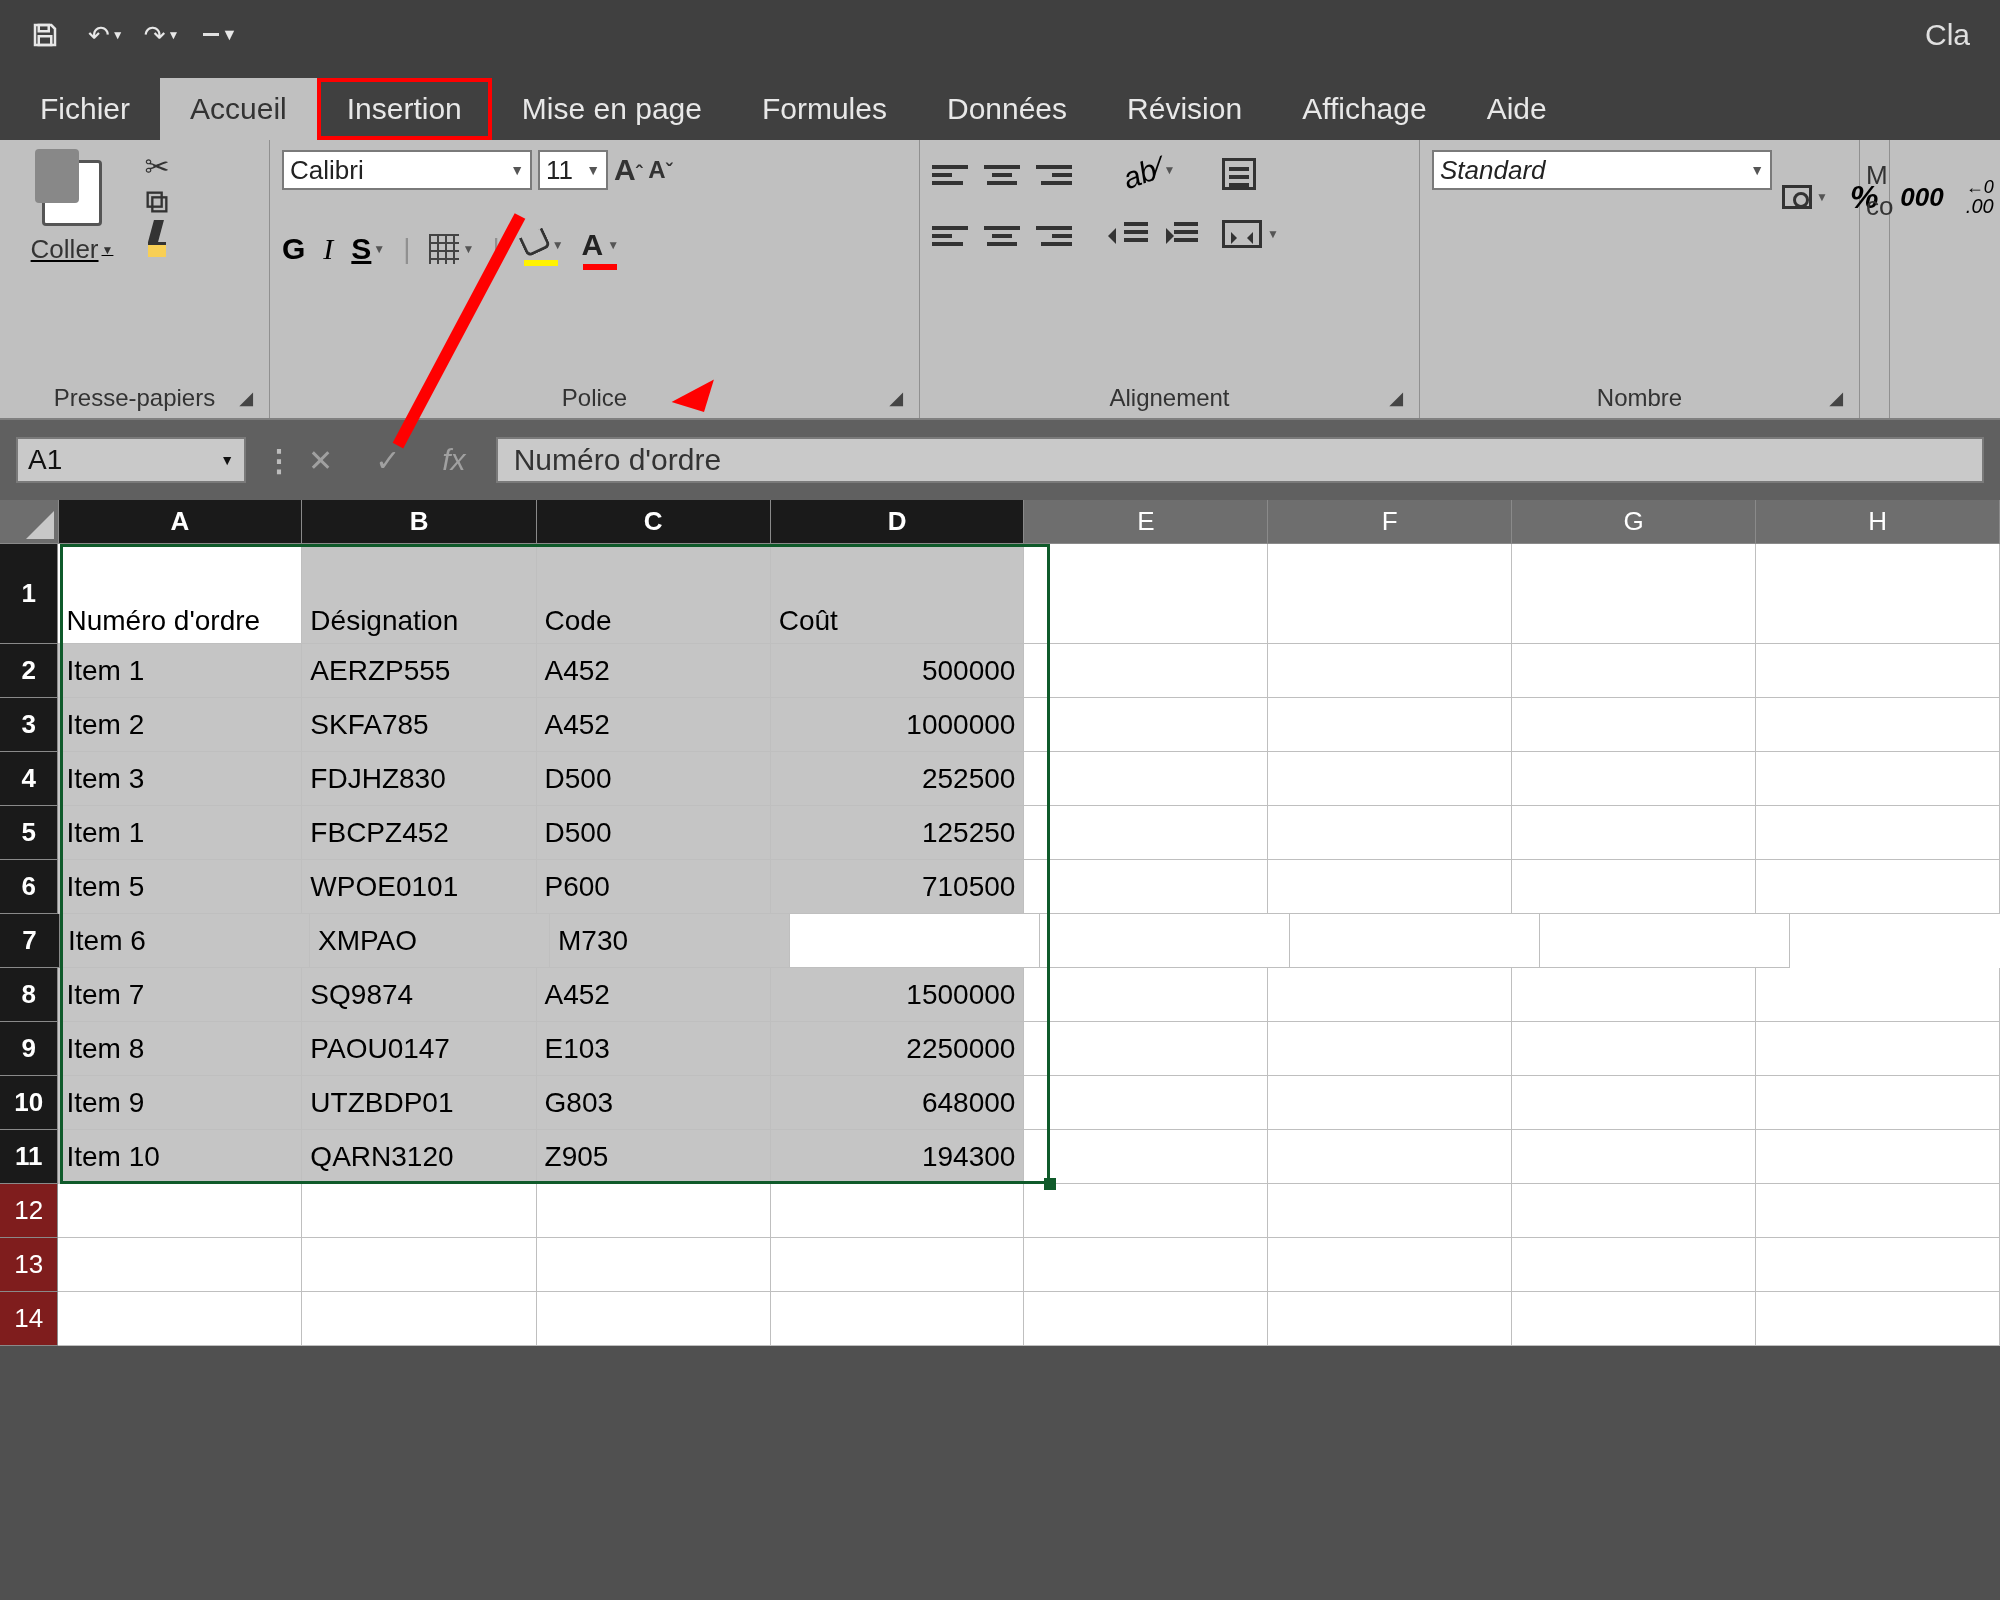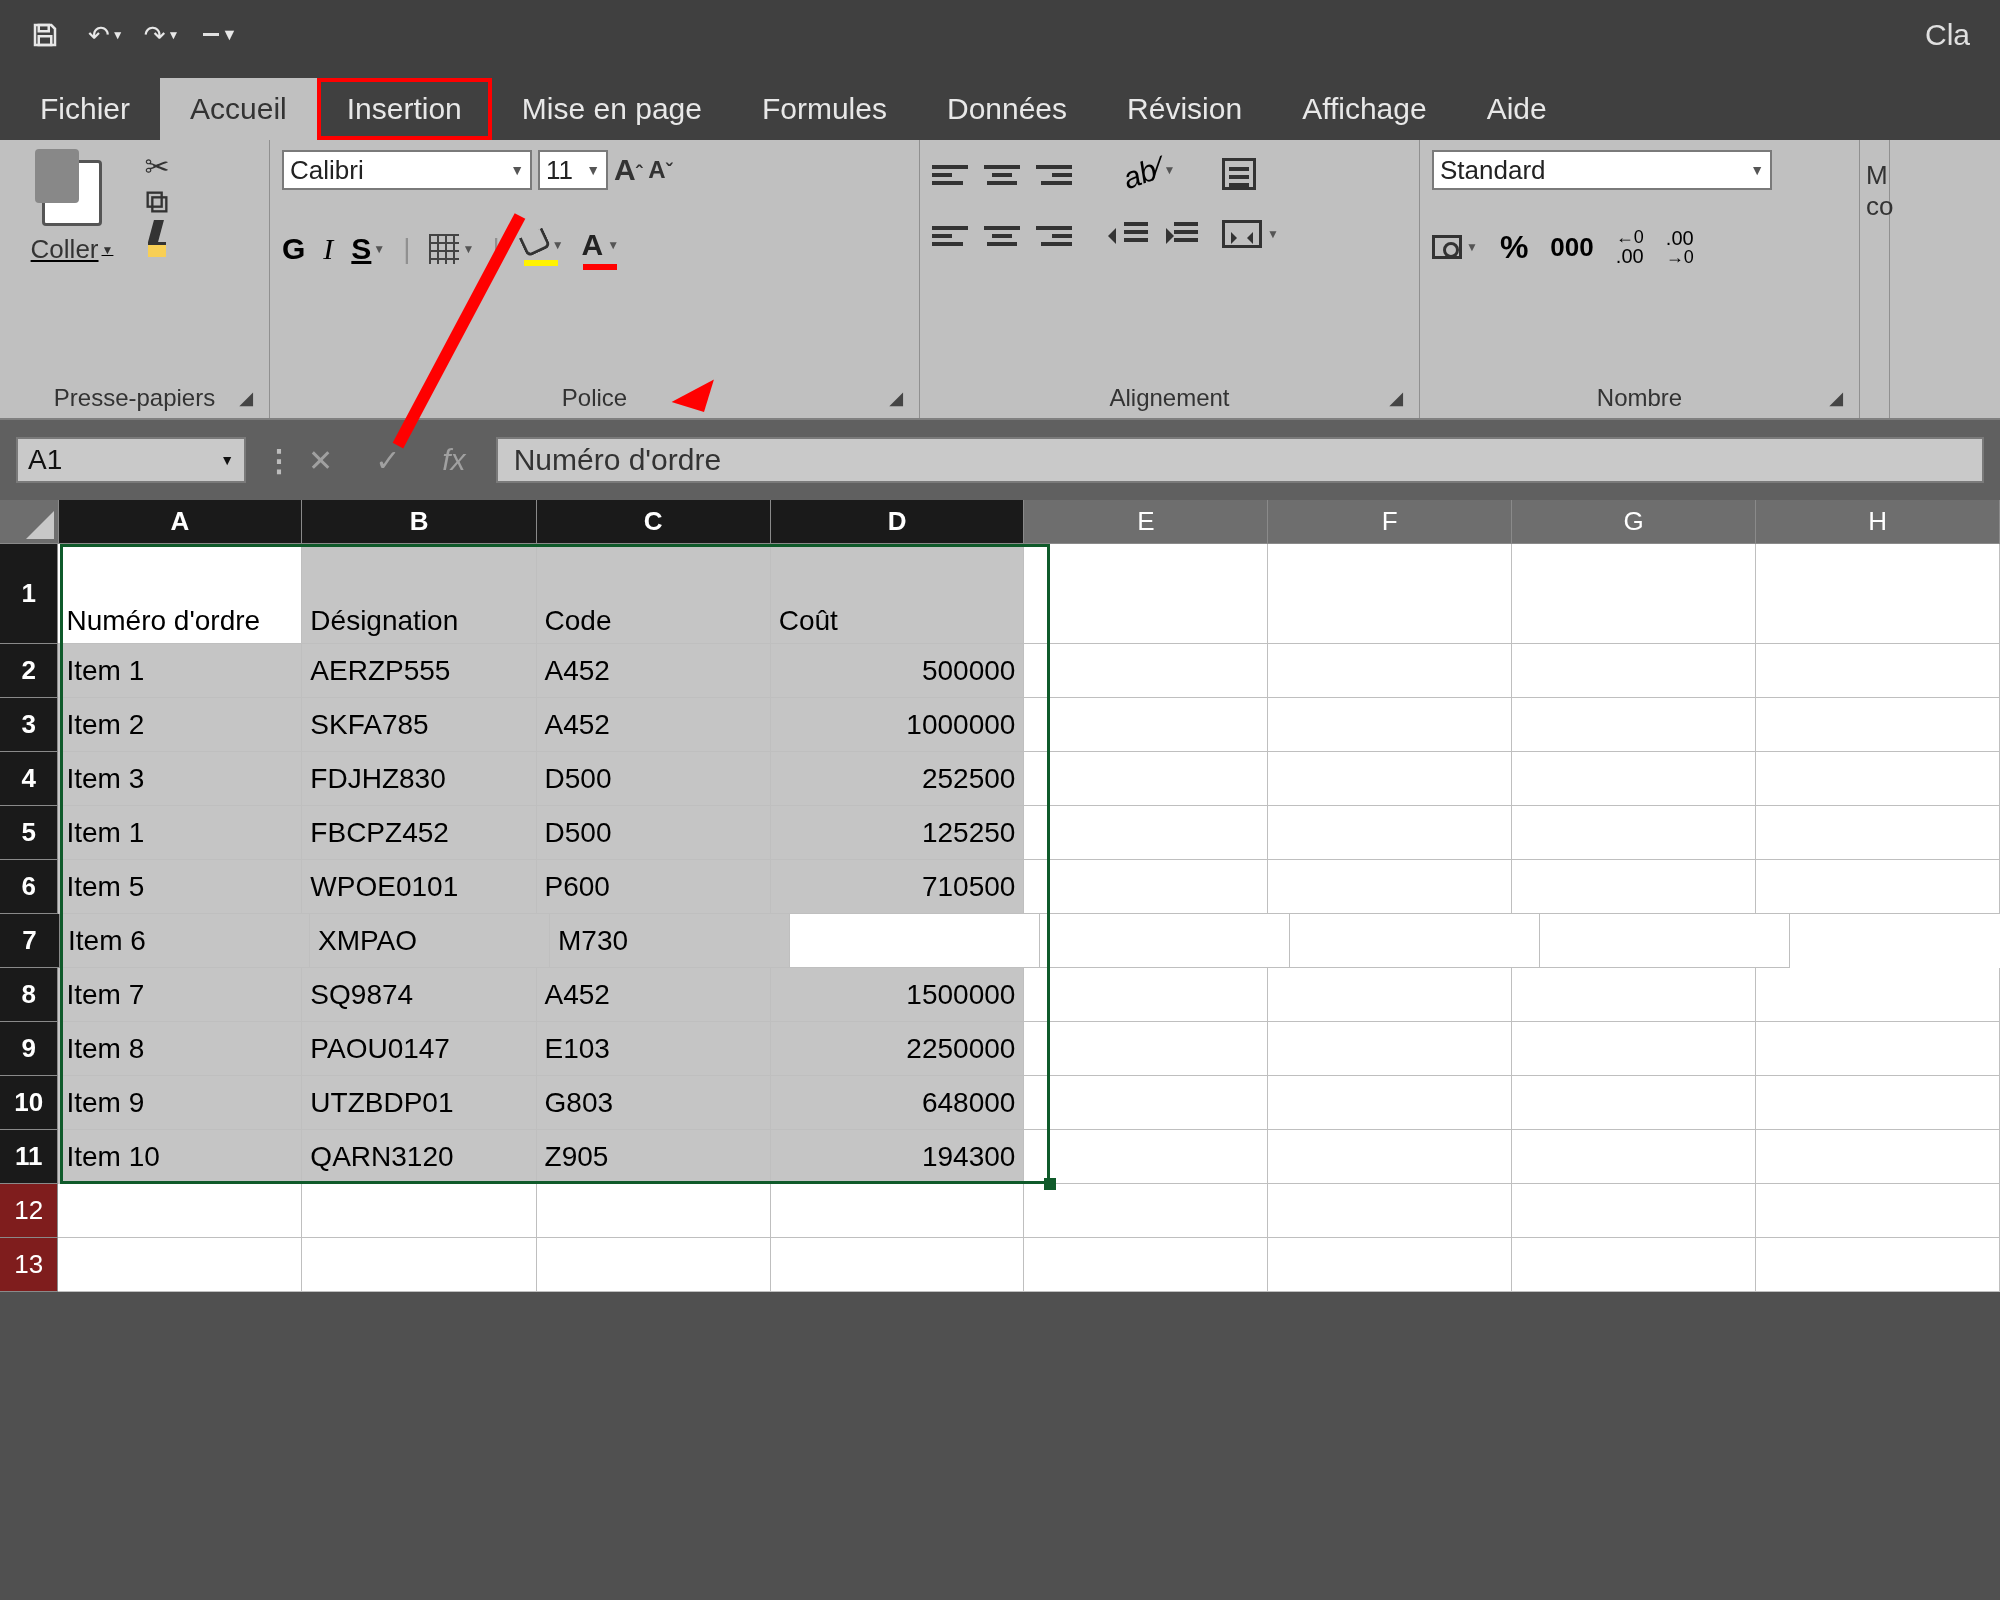--- a/index.html
+++ b/index.html
@@ -393,21 +393,21 @@
           </span>
       </div>
     </div>
     <div class="group-label">
         <span>Alignement</span>
         <span class="launcher">◢</span>
       </div>
   </div>
 
   <div class="group" style="width:440px;">
-    <div class="group-body" style="flex-direction:column;">
+    <div class="group-body" style="flex-direction:row;font-style:italic;">
       <div class="num-top">
         <div class="combo num-combo">
           <span>Standard</span>
             <span class="caret">▼</span>
         </div>
       </div>
       <div class="num-row">
         <span style="display:flex;align-items:center;gap:2px;">
             <span class="cash"></span>
             <span class="drop">▼</span>
@@ -605,20 +605,31 @@
         <div class="rowhdr">13</div>
         <div class="cell cA"></div>
         <div class="cell cB"></div>
         <div class="cell cC"></div>
         <div class="cell cD"></div>
         <div class="cell cE"></div>
         <div class="cell cF"></div>
         <div class="cell cG"></div>
         <div class="cell cH"></div>
       </div>
+      <div class="row">
+        <div class="rowhdr">14</div>
+        <div class="cell cA"></div>
+        <div class="cell cB"></div>
+        <div class="cell cC"></div>
+        <div class="cell cD"></div>
+        <div class="cell cE"></div>
+        <div class="cell cF"></div>
+        <div class="cell cG"></div>
+        <div class="cell cH"></div>
+      </div>
 
 </div>
 
 <div class="selection-border" style="left:60px;top:44px;width:990px;height:640px;"></div>
 <div class="sel-handle" style="left:1044px;top:678px;"></div>
 </div>
 
 <div class="arrow-wrap" style="left:0;top:0;">
   <div class="arrow-line" style="left:520px;top:210px;width:260px;transform:rotate(118deg);"></div>
   <div class="arrow-head" style="left:680px;top:388px;border-top-color:#ff0000;transform:rotate(-28deg);"></div>

